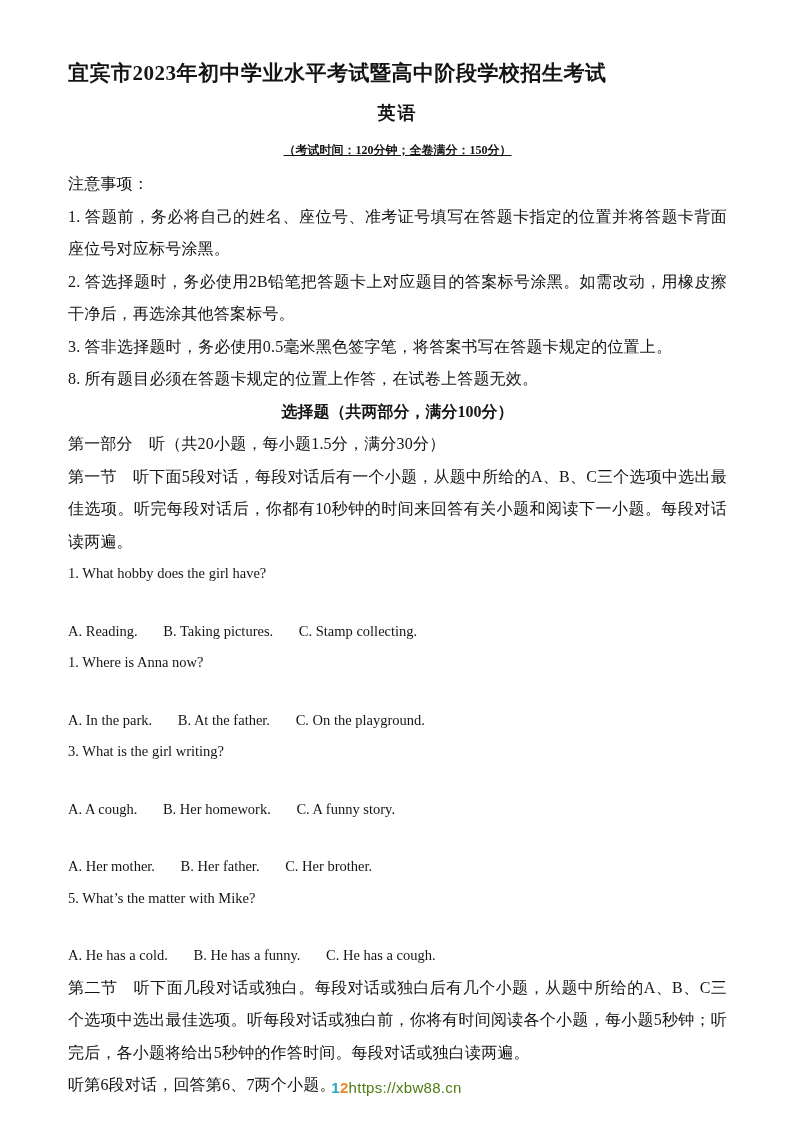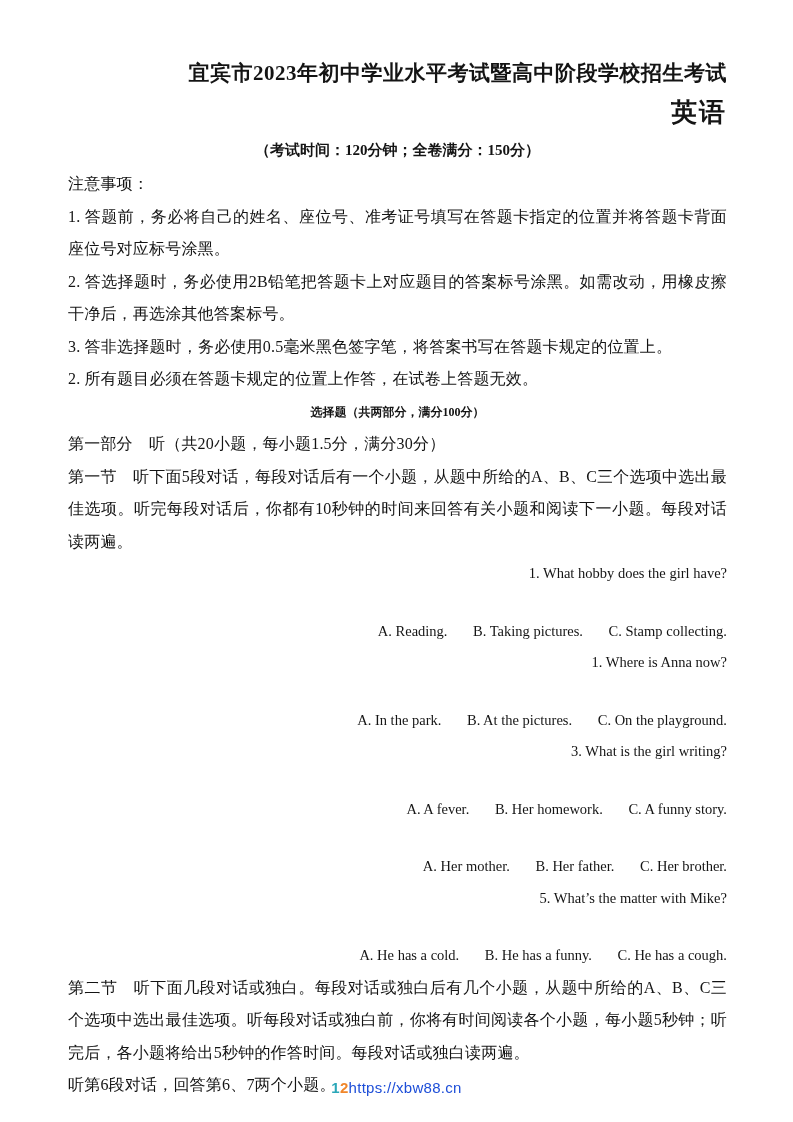--- a/index.html
+++ b/index.html
@@ -11,115 +11,116 @@
     background: #ffffff;
     box-sizing: border-box;
     padding: 56px 66px 0 68px;
     font-family: "Liberation Serif", "DejaVu Serif", serif;
     color: #141414;
     overflow: hidden;
   }
   .title {
     font-size: 21px;
     font-weight: 700;
-    text-align: right;
+    text-align: left;
     line-height: 34px;
     margin: 0 0 6px 0;
     letter-spacing: 0.5px;
   }
   .subject {
-    font-size: 26px;
+    font-size: 18px;
     font-weight: 700;
-    text-align: right;
+    text-align: center;
     line-height: 34px;
     margin: 0 0 4px 0;
     letter-spacing: 2px;
   }
   .exam-info {
-    font-size: 15px;
+    font-size: 12px;
     font-weight: 700;
     text-align: center;
     line-height: 32px;
     margin: 0 0 2px 0;
+    text-decoration: underline;
   }
   .cn {
     font-size: 16px;
     font-weight: 400;
     line-height: 32.5px;
     margin: 0;
     text-align: justify;
     letter-spacing: 0.2px;
   }
   .cn-center {
-    font-size: 12px;
+    font-size: 16px;
     font-weight: 700;
     line-height: 32.5px;
     margin: 0;
     text-align: center;
   }
   .en {
     font-size: 14.5px;
     font-weight: 400;
     line-height: 31.5px;
     margin: 0;
-    text-align: right;
+    text-align: left;
   }
   .opt { display: inline-block; margin-right: 22px; margin-top: 26px; }
   .opt:last-child { margin-right: 0; }
   .footer {
     position: absolute;
     left: 0;
     right: 0;
     bottom: 26px;
     text-align: center;
     font-family: "Liberation Sans", "DejaVu Sans", sans-serif;
     font-size: 15px;
     color: #8e8e8e;
     letter-spacing: 0.3px;
   }
   .logo-digit-1 { color: #2aa7b8; font-weight: 700; }
   .logo-digit-2 { color: #f0862a; font-weight: 700; }
-  .footer-url { color: #1d4ed8; }
+  .footer-url { color: #4d7c0f; }
 </style>
 </head>
 <body>
 
 <div class="page">
 
   <h1 class="title">宜宾市2023年初中学业水平考试暨高中阶段学校招生考试</h1>
   <div class="subject">英语</div>
   <div class="exam-info">（考试时间：120分钟；全卷满分：150分）</div>
 
   <p class="cn">注意事项：</p>
   <p class="cn">1. 答题前，务必将自己的姓名、座位号、准考证号填写在答题卡指定的位置并将答题卡背面座位号对应标号涂黑。</p>
   <p class="cn">2. 答选择题时，务必使用2B铅笔把答题卡上对应题目的答案标号涂黑。如需改动，用橡皮擦干净后，再选涂其他答案标号。</p>
   <p class="cn">3. 答非选择题时，务必使用0.5毫米黑色签字笔，将答案书写在答题卡规定的位置上。</p>
-  <p class="cn">2. 所有题目必须在答题卡规定的位置上作答，在试卷上答题无效。</p>
+  <p class="cn">8. 所有题目必须在答题卡规定的位置上作答，在试卷上答题无效。</p>
 
   <p class="cn-center">选择题（共两部分，满分100分）</p>
   <p class="cn">第一部分　听（共20小题，每小题1.5分，满分30分）</p>
   <p class="cn">第一节　听下面5段对话，每段对话后有一个小题，从题中所给的A、B、C三个选项中选出最佳选项。听完每段对话后，你都有10秒钟的时间来回答有关小题和阅读下一小题。每段对话读两遍。</p>
 
   <p class="en">1. What hobby does the girl have?</p>
   <p class="en">
     <span class="opt">A. Reading.</span>
     <span class="opt">B. Taking pictures.</span>
     <span class="opt">C. Stamp collecting.</span>
   </p>
 
   <p class="en">1. Where is Anna now?</p>
   <p class="en">
     <span class="opt">A. In the park.</span>
-    <span class="opt">B. At the pictures.</span>
+    <span class="opt">B. At the father.</span>
     <span class="opt">C. On the playground.</span>
   </p>
 
   <p class="en">3. What is the girl writing?</p>
   <p class="en">
-    <span class="opt">A. A fever.</span>
+    <span class="opt">A. A cough.</span>
     <span class="opt">B. Her homework.</span>
     <span class="opt">C. A funny story.</span>
   </p>
 
   <p class="en">
     <span class="opt">A. Her mother.</span>
     <span class="opt">B. Her father.</span>
     <span class="opt">C. Her brother.</span>
   </p>
 

